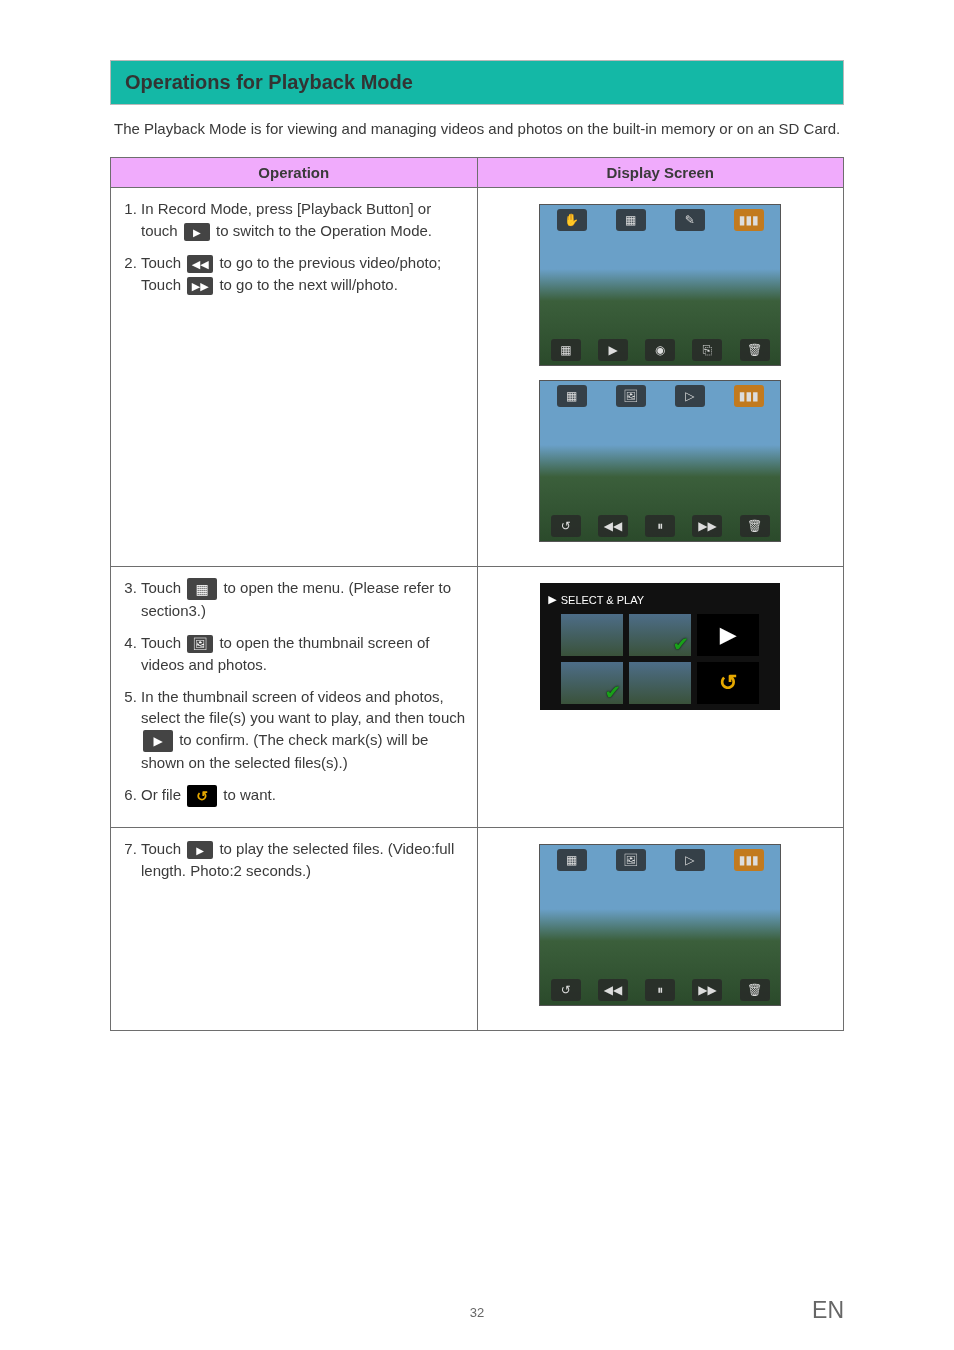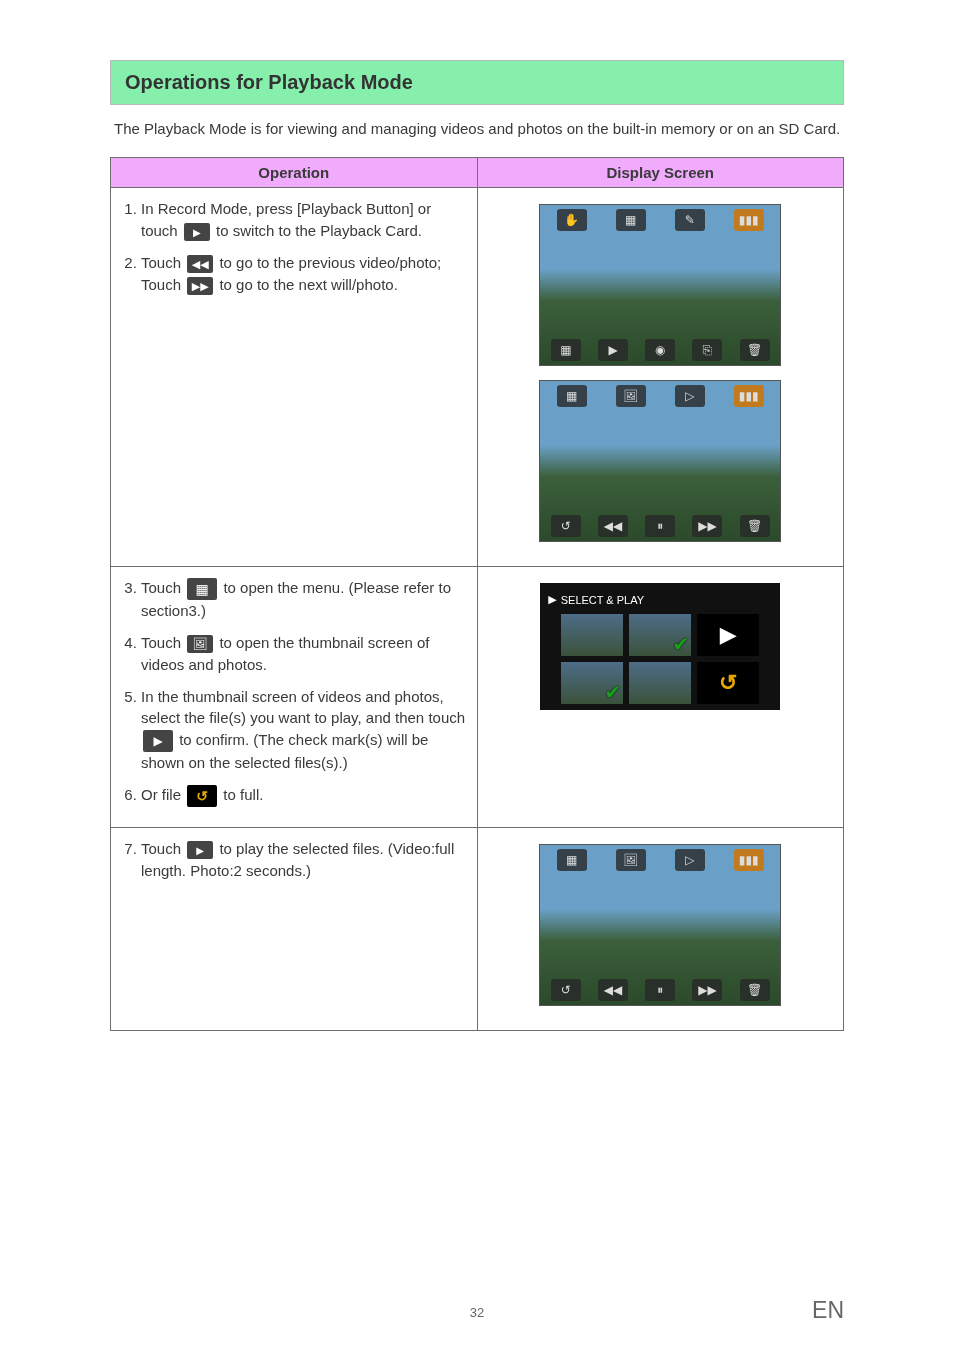--- a/index.html
+++ b/index.html
@@ -11,21 +11,21 @@
     font-size: 15px;
     color: #3a3a3a;
   }
   .page {
     padding: 60px 110px 30px 110px;
     box-sizing: border-box;
     min-height: 1350px;
     position: relative;
   }
   .section-header {
-    background: #86efac;
+    background: #14b8a6;
     border: 1px solid #b9b9b9;
     padding: 10px 14px;
     margin-bottom: 14px;
   }
   .section-header h2 {
     margin: 0;
     font-size: 20px;
     font-weight: bold;
     color: #333;
   }
@@ -204,21 +204,21 @@
       </tr>
     </thead>
     <tbody>
 
       <tr>
         <td>
           <ol start="1">
             <li>
               <span>In Record Mode, press [Playback Button] or touch </span>
               <span class="icon play"></span>
-              <span> to switch to the Playback Card.</span>
+              <span> to switch to the Operation Mode.</span>
             </li>
             <li>
               <span>Touch </span>
               <span class="icon prev"></span>
               <span> to go to the previous video/photo; Touch </span>
               <span class="icon next"></span>
               <span> to go to the next will/photo.</span>
             </li>
           </ol>
         </td>
@@ -270,21 +270,21 @@
               <span> to open the thumbnail screen of videos and photos.</span>
             </li>
             <li>
               <span>In the thumbnail screen of videos and photos, select the file(s) you want to play, and then touch </span>
               <span class="icon confirm"></span>
               <span> to confirm. (The check mark(s) will be shown on the selected files(s).)</span>
             </li>
             <li>
               <span>Or file </span>
               <span class="icon back"></span>
-              <span> to full.</span>
+              <span> to want.</span>
             </li>
           </ol>
         </td>
         <td>
           <div class="selectplay">
             <div class="title">
               <span>▶</span>
               <span>SELECT &amp; PLAY</span>
             </div>
             <div class="grid">

